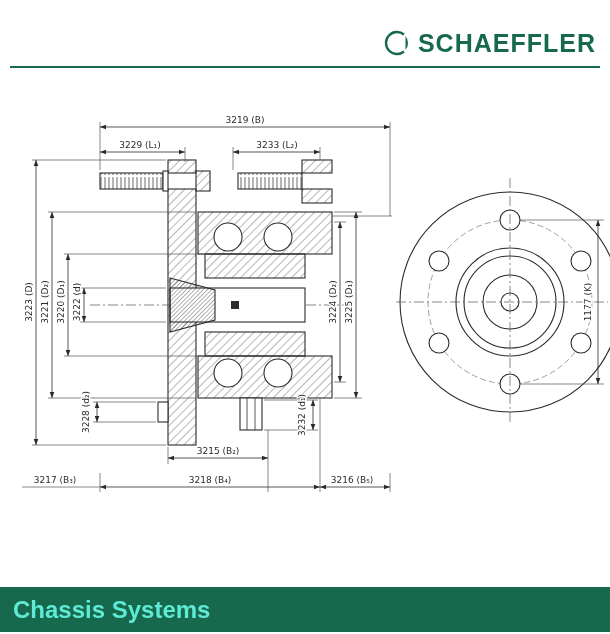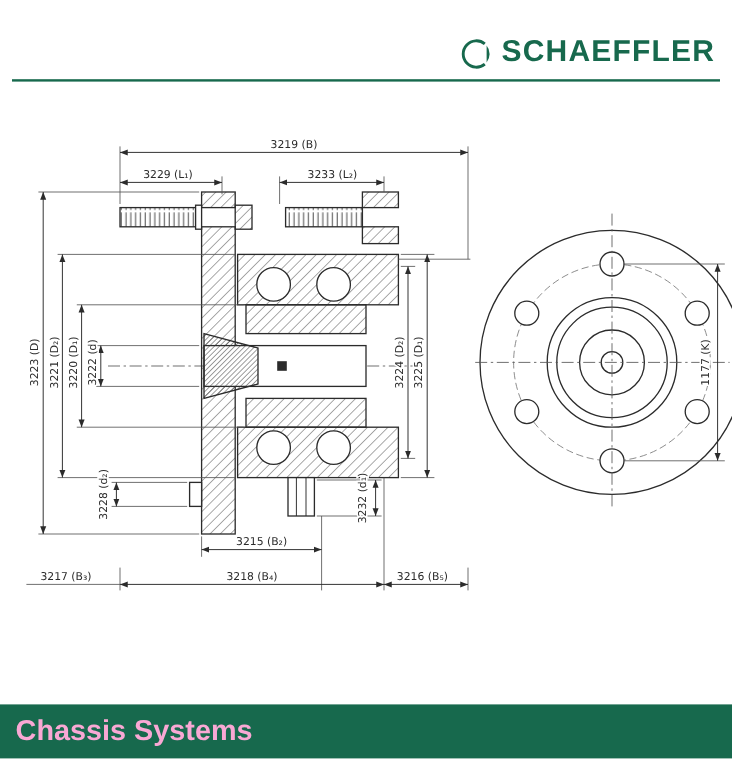--- a/index.html
+++ b/index.html
@@ -4,26 +4,26 @@
 <style>
   :root { --brand:#17694d; --ink:#2b2b2b; --paper:#ffffff; }
   * { box-sizing: border-box; }
   html,body { margin:0; padding:0; }
   body {
     width:610px; height:634px; position:relative; overflow:hidden;
     background:var(--paper); font-family:"Liberation Sans", sans-serif;
   }
   header { position:absolute; top:0; left:0; right:0; height:66px;
     display:flex; align-items:center; justify-content:flex-end; padding-right:14px; }
-  .brand { display:flex; align-items:flex-end; gap:8px;margin-top:20px; }
+  .brand { display:flex; align-items:center; gap:8px;margin-top:20px; }
   .brand-text { color:var(--brand); font-weight:bold; font-size:25px; letter-spacing:1px; }
   .header-rule { position:absolute; top:66px; left:10px; right:10px; height:2px; background:var(--brand); }
   .footer-bar { position:absolute; top:587px; left:0; width:610px; height:45px;
     background:var(--brand); display:flex; align-items:center; padding-left:13px; }
-  .footer-text { color:#f9a8d4; font-weight:bold; font-size:24px; }
+  .footer-text { color:#5eead4; font-weight:bold; font-size:24px; }
   svg.drawing { position:absolute; top:0; left:0; }
   .dimtxt { font-family:"DejaVu Sans", sans-serif; font-size:9px; fill:var(--ink);
     paint-order:stroke; stroke:#ffffff; stroke-width:2.5px; }
 </style>
 </head>
 <body>
 
 <svg class="drawing" width="610" height="634" viewBox="0 0 610 634">
   <defs>
     <pattern id="h1" width="6" height="6" patternUnits="userSpaceOnUse" patternTransform="rotate(45)">

